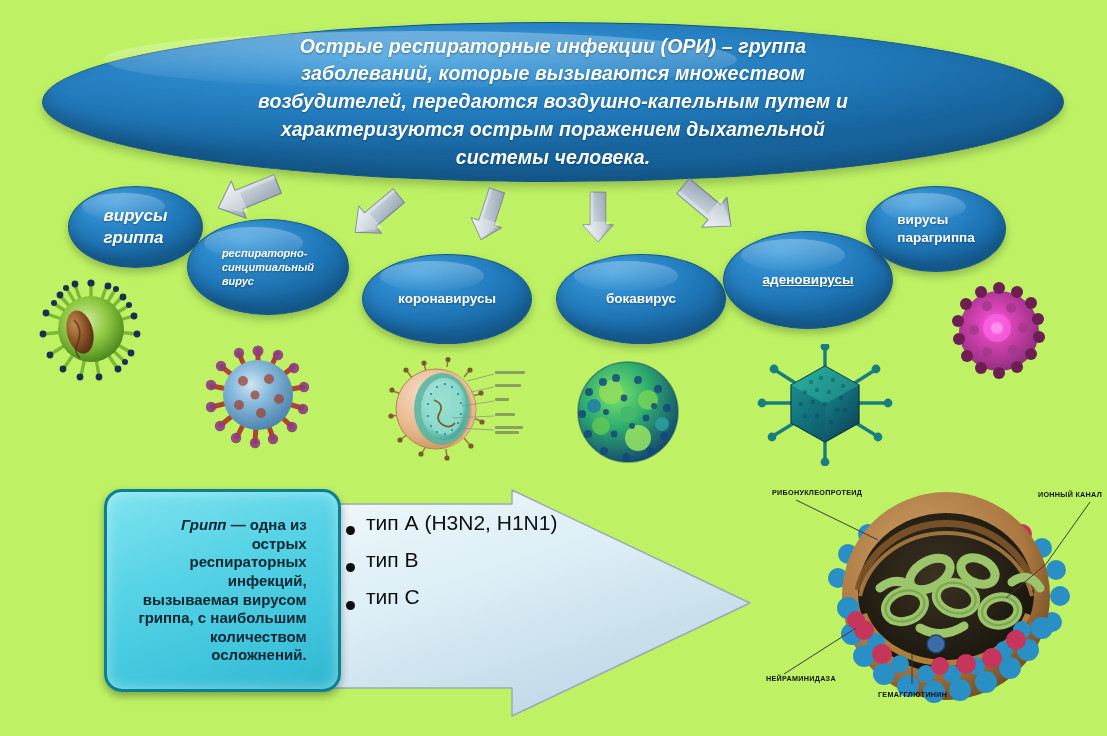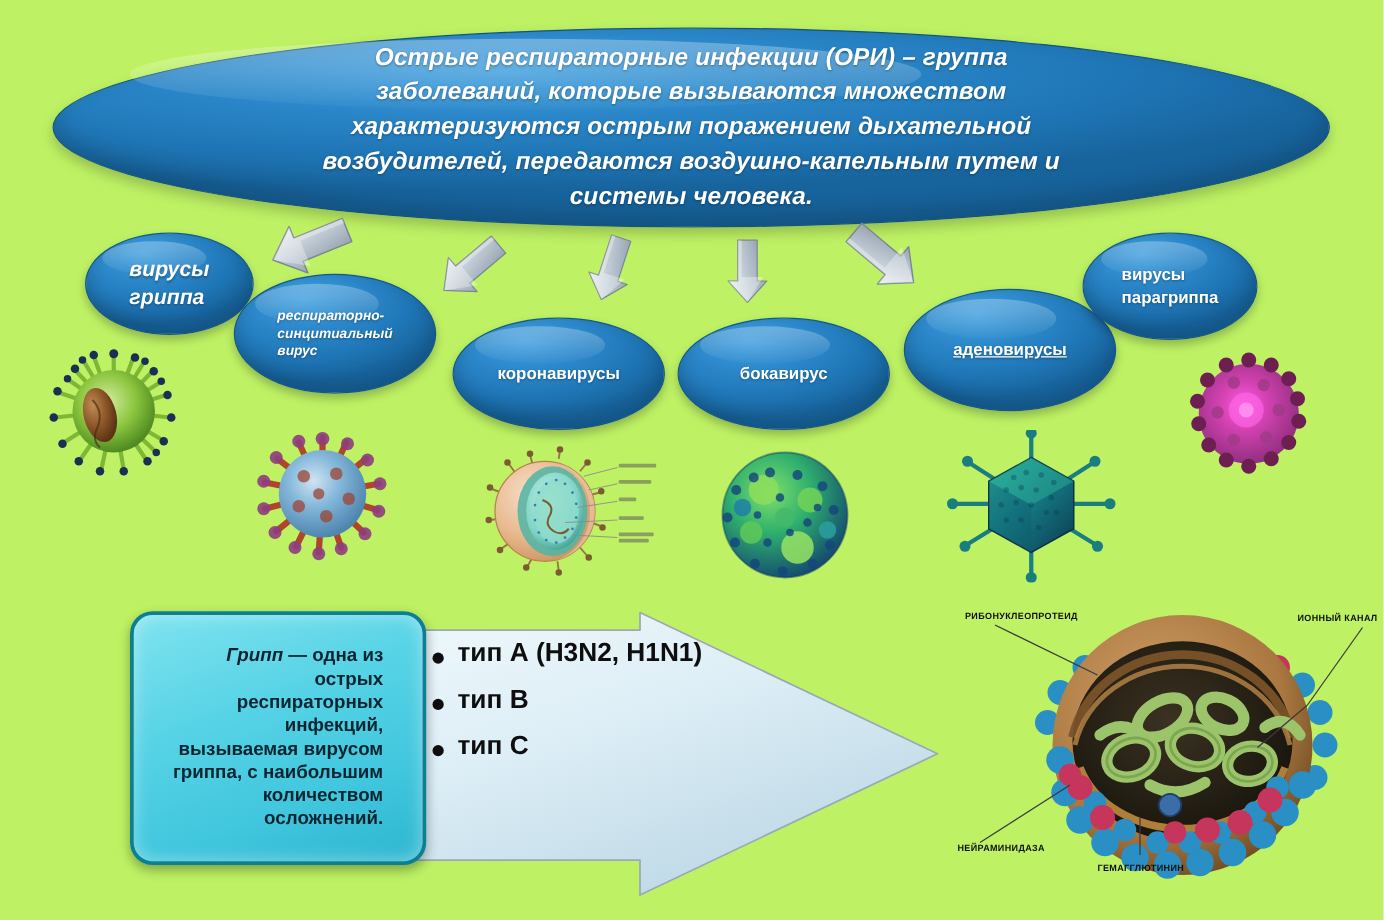--- a/index.html
+++ b/index.html
@@ -135,23 +135,23 @@
   .big-arrow svg { position: absolute; left: 0; top: 0; }
   .bullets {
     position: absolute;
     left: 24px;
     top: 22px;
     width: 290px;
     z-index: 4;
   }
   .bullet-row {
     display: flex;
-    align-items: center;
+    align-items: flex-end;
     font-size: 21px;
-    font-weight: bold;
+    font-weight: normal;
     color: #0e0e0e;
     margin-bottom: 12px;
     line-height: 1.2;
   }
   .bullet-dot {
     width: 9px; height: 9px;
     border-radius: 50%;
     background: #0e0e0e;
     margin: 8px 11px 0 0;
     flex: 0 0 auto;
@@ -171,22 +171,22 @@
 </style>
 </head>
 <body>
 
 <div id="stage">
 
   <div class="title-ellipse">
     <div class="title-text">
       <div>Острые респираторные инфекции (ОРИ) – группа</div>
       <div>заболеваний, которые вызываются множеством</div>
+      <div>возбудителей, передаются воздушно-капельным путем и</div>
       <div>характеризуются острым поражением дыхательной</div>
-      <div>возбудителей, передаются воздушно-капельным путем и</div>
       <div>системы человека.</div>
     </div>
   </div>
 
   <div class="arrow3d" style="left:212px; top:172px;">
     <svg width="72" height="48" viewBox="0 0 72 48">
       <defs>
         <linearGradient id="ag1" x1="0" y1="0" x2="0.4" y2="1">
           <stop offset="0%" stop-color="#f2f5f8"></stop>
             <stop offset="45%" stop-color="#c8d2db"></stop>
@@ -276,21 +276,21 @@
       <span>респираторно-</span><br>
       <span>синцитиальный</span><br>
       <span>вирус</span>
     </div>
   </div>
 
   <div class="cat-ellipse" style="left:362px; top:254px; width:168px; height:88px; z-index:4;">
     <div class="cat-label style-bold" style="font-size:13.5px;">коронавирусы</div>
   </div>
 
-  <div class="cat-ellipse" style="left:542px; top:254px; width:168px; height:88px; z-index:4;">
+  <div class="cat-ellipse" style="left:556px; top:254px; width:168px; height:88px; z-index:4;">
     <div class="cat-label style-bold" style="font-size:13.5px;">бокавирус</div>
   </div>
 
   <div class="cat-ellipse" style="left:723px; top:231px; width:168px; height:96px; z-index:4;">
     <div class="cat-label style-bold" style="font-size:13.5px;text-decoration:underline;">аденовирусы</div>
   </div>
 
   <div class="cat-ellipse" style="left:866px; top:186px; width:138px; height:84px; z-index:5;">
     <div class="cat-label style-bold" style="font-size:13.5px;">
       <span>вирусы</span><br>

